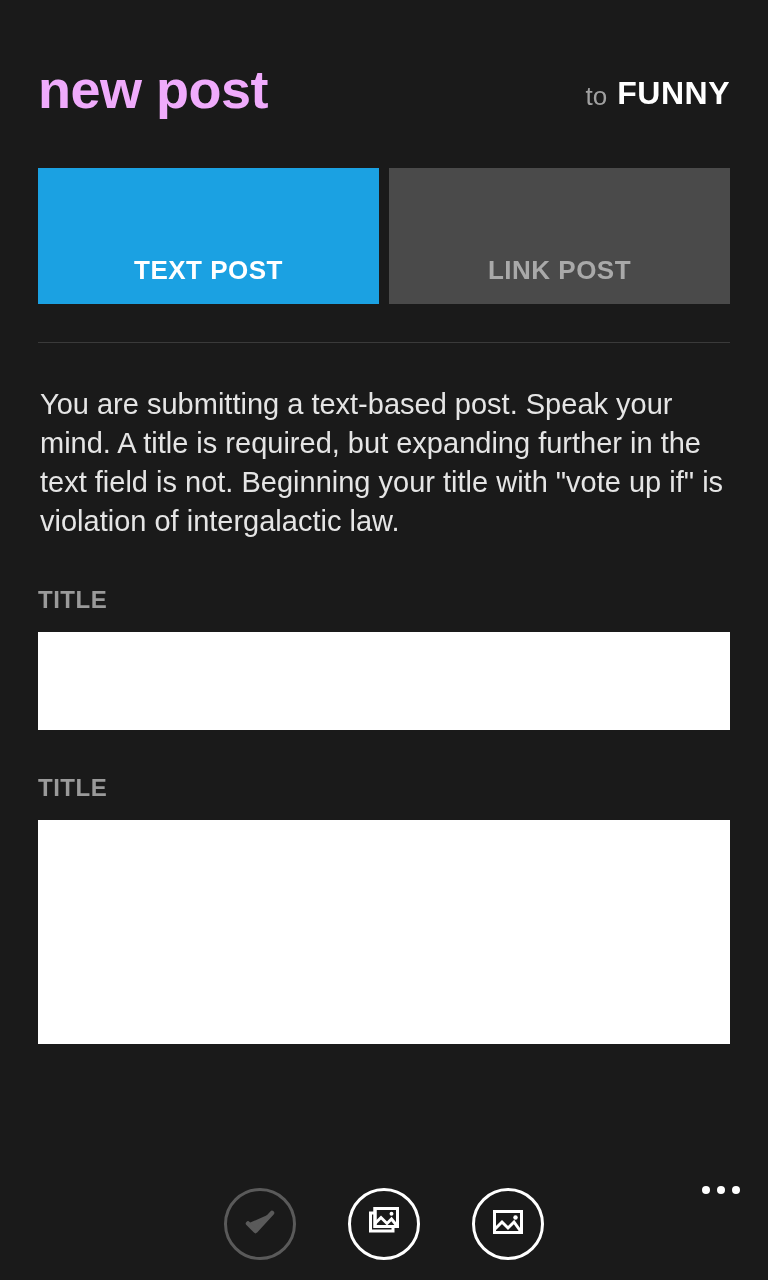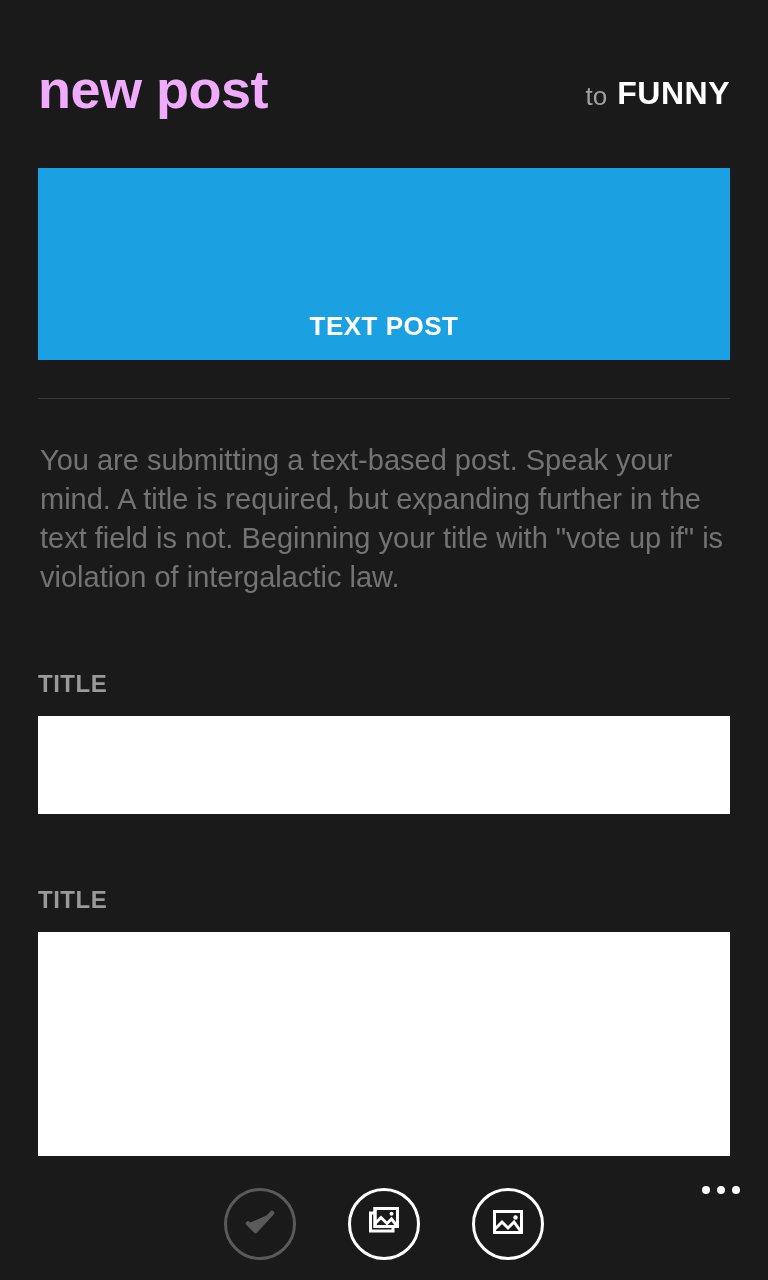--- a/index.html
+++ b/index.html
@@ -41,21 +41,21 @@
       font-weight: 700;
       letter-spacing: 0.5px;
     }
     .tabs {
       display: flex;
       gap: 10px;
       padding: 48px 38px 0 38px;
     }
     .tab {
       flex: 1;
-      height: 192px;
+      height: 136px;
       display: flex;
       align-items: flex-end;
       justify-content: center;
       padding-bottom: 18px;
       cursor: pointer;
     }
     .tab.active { background: #1BA1E2; }
     .tab.inactive { background: #4a4a4a; }
     .tab .tab-label {
       font-size: 26px;
@@ -66,30 +66,30 @@
     .tab.inactive .tab-label { color: #a9a9a9; }
     .divider {
       margin: 38px 38px 0 38px;
       height: 1px;
       background: #3a3a3a;
     }
     .description {
       padding: 42px 38px 0 40px;
       font-size: 29px;
       line-height: 1.35;
-      color: #737373;
+      color: #e5e5e5;
       font-weight: 300;
     }
     .field-group { padding: 0 38px; }
     .field-label {
       font-size: 24px;
       font-weight: 600;
       color: #9a9a9a;
       letter-spacing: 0.5px;
-      margin-top: 72px;
+      margin-top: 44px;
       margin-bottom: 18px;
     }
     .input-title {
       width: 100%;
       height: 98px;
       background: #ffffff;
       border: none;
       font-size: 26px;
       padding: 12px;
       color: #000;
@@ -152,20 +152,23 @@
   <div class="page-title">new post</div>
   <div class="destination">
     <span class="to-label">to</span>
     <span class="dest-name">FUNNY</span>
   </div>
 </div>
 
 <div class="tabs">
   <div class="tab active">
     <span class="tab-label">TEXT POST</span>
+  </div>
+  <div class="tab inactive">
+    <span class="tab-label">LINK POST</span>
   </div>
 </div>
 
 <div class="divider"></div>
 
 <div class="description">You are submitting a text-based post. Speak your mind. A title is required, but expanding further in the text field is not. Beginning your title with "vote up if" is violation of intergalactic law.</div>
 
 <div class="field-group">
   <div class="field-label">TITLE</div>
   <input type="text" class="input-title" value="" style="">

